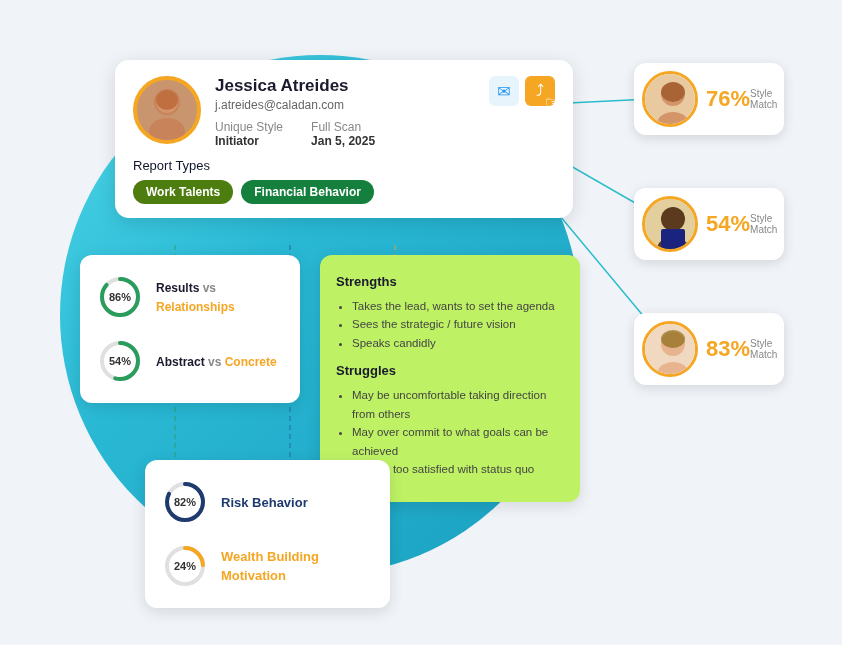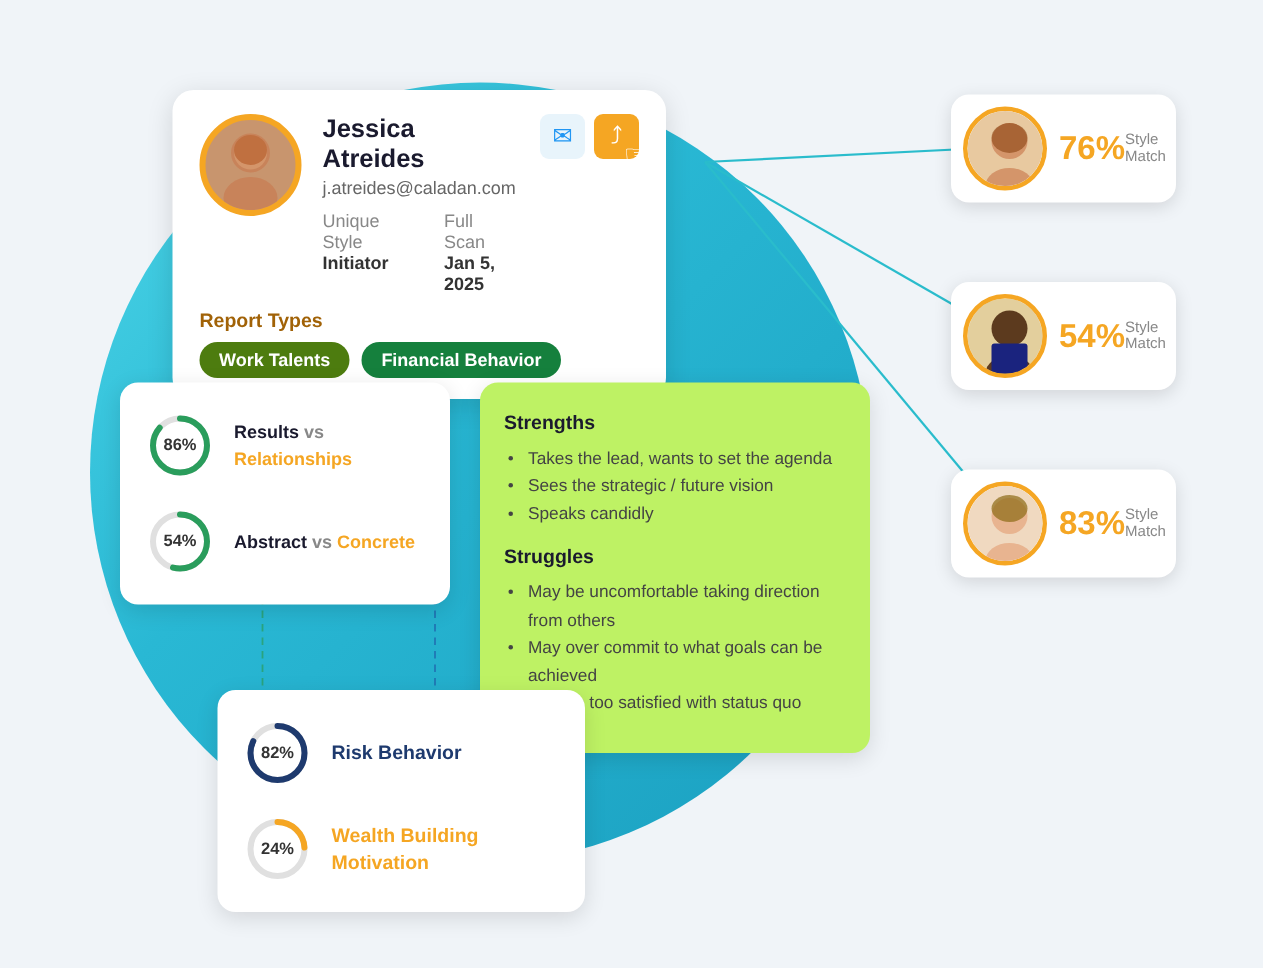--- a/index.html
+++ b/index.html
@@ -27,21 +27,21 @@
       background: linear-gradient(135deg, #4dd6e8 0%, #29b8d4 40%, #1a9fc0 100%);
       top: 55px;
       left: 60px;
     }
 
     
     .profile-card {
       position: absolute;
       top: 60px;
       left: 115px;
-      width: 329px;
+      width: 458px;
       background: white;
       border-radius: 14px;
       padding: 16px 18px 14px 18px;
       box-shadow: 0 4px 18px rgba(0,0,0,0.13);
       z-index: 10;
     }
 
     .profile-header {
       display: flex;
       align-items: flex-start;
@@ -132,22 +132,22 @@
     .cursor-hand {
       position: absolute;
       bottom: -8px;
       right: -6px;
       font-size: 18px;
     }
 
     
     .report-types-label {
       font-size: 13px;
-      font-weight: bold;
-      color: #a16207;
+      font-weight: normal;
+      color: #0f172a;
       margin-bottom: 7px;
     }
 
     .report-buttons {
       display: flex;
       gap: 8px;
     }
 
     .report-btn {
       padding: 5px 13px;

